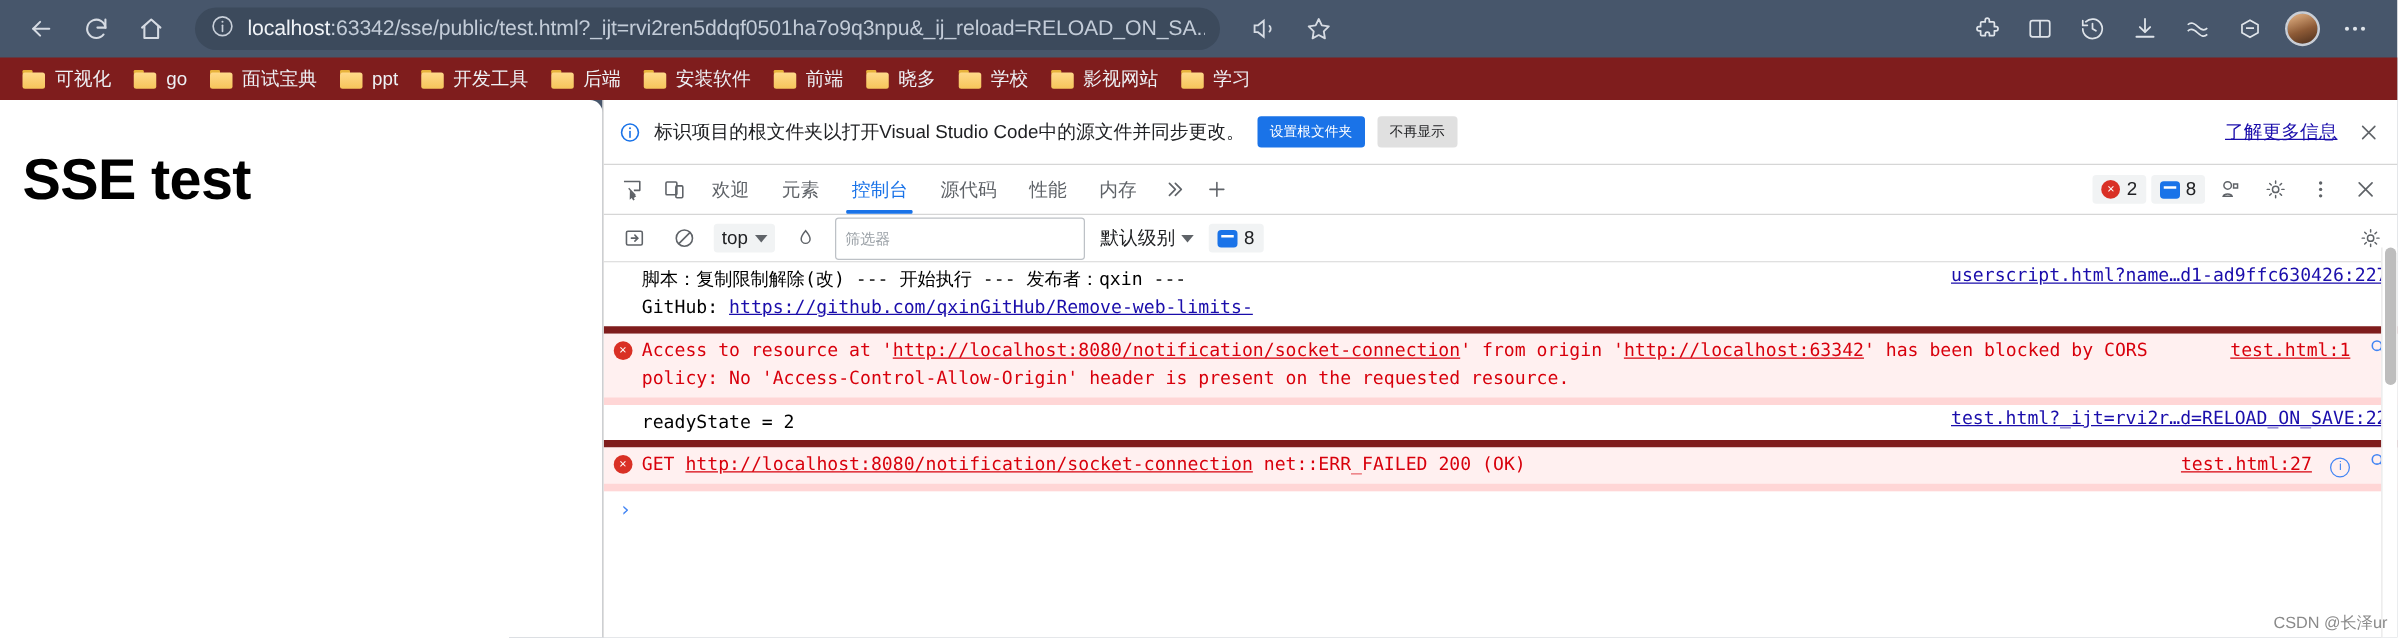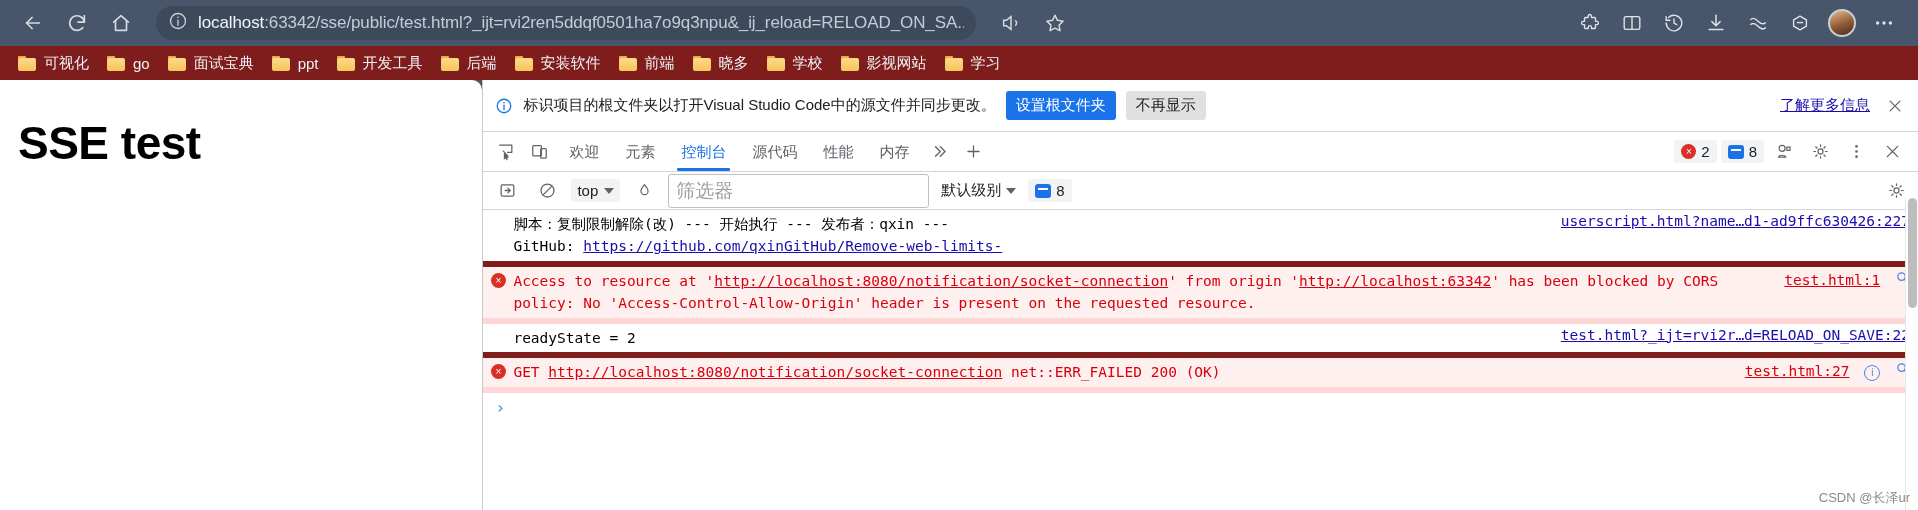--- a/index.html
+++ b/index.html
@@ -155,29 +155,29 @@
     font-size: 15px;
     color: #202124;
     white-space: nowrap;
   }
   .infobar .ib-icon { color:#1a73e8; display:flex; align-items:center;}
   .infobar .ib-text { flex: 0 1 auto; overflow:hidden; text-overflow:ellipsis; }
   .btn-primary {
     background: #1a73e8; color:#fff;
     border-radius: 3px;
     padding: 5px 10px;
-    font-size: 15px;
+    font-size: 11px;
     border: none;
     font-family: "Liberation Sans", sans-serif;
   }
   .btn-secondary {
     background: #e0e0e0; color:#202124;
     border-radius: 3px;
     padding: 5px 10px;
-    font-size: 15px;
+    font-size: 11px;
     border: none;
     font-family: "Liberation Sans", sans-serif;
   }
   .ib-link { color:#1a0dab; font-size:15px; text-decoration: underline; margin-left: auto; }
   .ib-close { color:#5f6368; padding: 0 6px; display:flex; align-items:center;}
 
   .dt-tabbar {
     height: 40px;
     display: flex;
     align-items: center;
@@ -250,21 +250,21 @@
     padding: 3px 6px;
     display:flex; align-items:center; gap: 6px;
     font-family: "Liberation Sans", sans-serif;
   }
   .caret { width:0;height:0;border-left:5px solid transparent;border-right:5px solid transparent;border-top:6px solid #5f6368; }
   .filter-input {
     flex: 0 1 200px;
     height: 26px;
     border: 1px solid #bdc1c6;
     border-radius: 3px;
-    font-size: 19px;
+    font-size: 12px;
     padding: 16px 7px;
     color: #6d28d9;
     font-family: "Liberation Sans", sans-serif;
     outline: none;
   }
   .filter-input::placeholder { color:#9aa0a6; }
   .level-select {
     font-size: 15px; color: #202124;
     display:flex; align-items:center; gap:5px;
     padding: 3px 4px;

